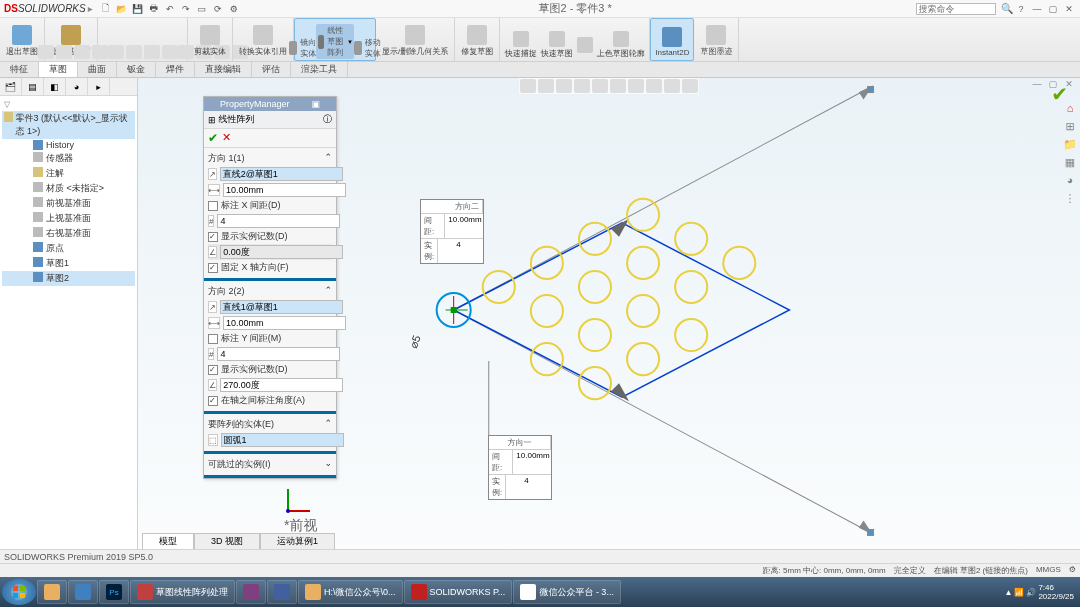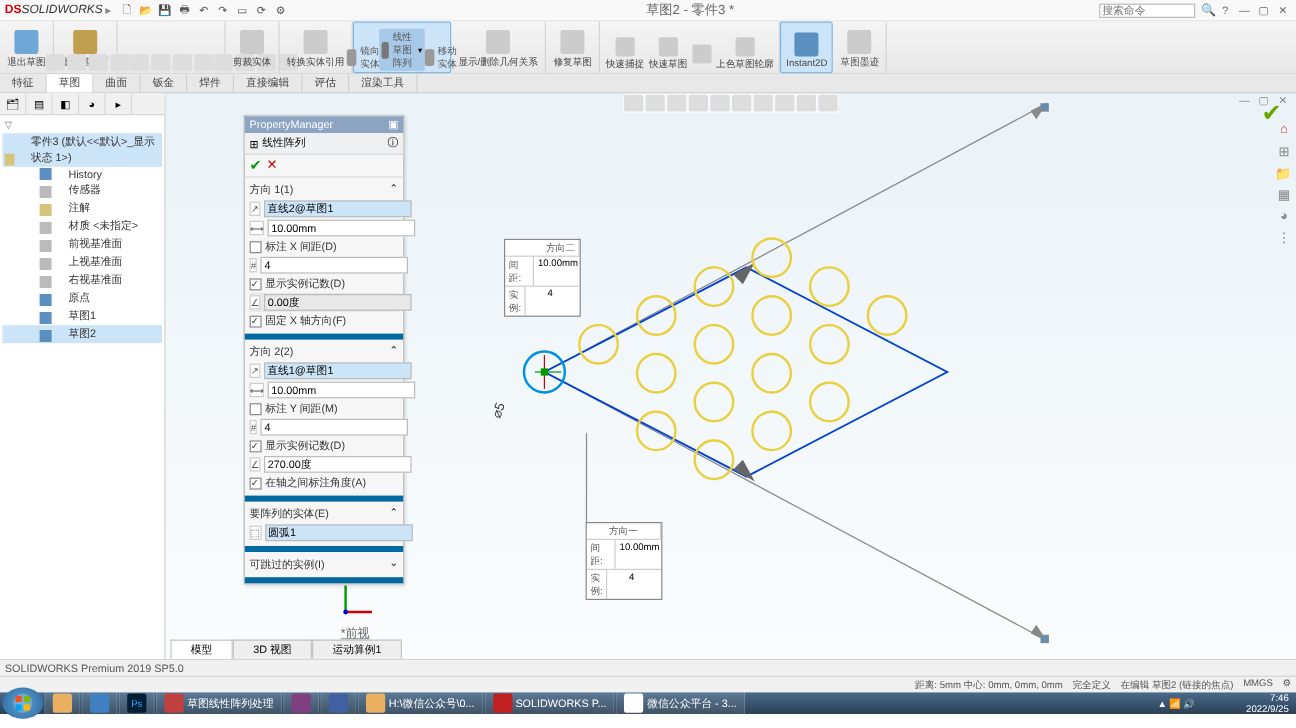--- a/index.html
+++ b/index.html
@@ -27,34 +27,34 @@
 .tabs { height: 16px; background: #e8e8e8; display: flex; border-bottom: 1px solid #c8c8c8; }
 .tab { padding: 1px 10px; font-size: 9px; color: #444; border-right: 1px solid #d0d0d0; cursor: pointer; }
 .tab.active { background: #fff; }
 
 .workspace { position: relative; height: calc(100% - 18px - 44px - 16px - 14px - 14px - 30px); background: linear-gradient(#eaf2f7,#fafcfd); }
 
 .feature-tree { position: absolute; left: 0; top: 0; width: 138px; height: 100%; background: #fff; border-right: 1px solid #d0d0d0; }
 .ft-tabs { height: 18px; display: flex; border-bottom: 1px solid #d8d8d8; background: #f0f0f0; }
 .ft-tab { width: 22px; display: flex; align-items: center; justify-content: center; border-right: 1px solid #d8d8d8; font-size: 9px; }
 .ft-body { padding: 2px; font-size: 9px; color: #333; }
-.ft-item { padding: 1px 2px 1px 31px; display: flex; align-items: flex-end; gap: 14px; }
+.ft-item { padding: 1px 2px 1px 31px; display: flex; align-items: flex-start; gap: 3px; }
 .ft-root { padding-left: 2px; background: #cce4f7; }
 .ft-ico { width: 10px; height: 10px; background: #d6c47a; display: inline-block; }
 .ft-ico.blue { background: #5a8fbf; }
 .ft-ico.gray { background: #bbb; }
 .ft-item.active { background: #cce4f7; }
 
 .prop-panel { position: absolute; left: 203px; top: 18px; width: 134px; background: #f6f6f6; border: 1px solid #b8b8b8; box-shadow: 1px 1px 3px rgba(0,0,0,0.15); }
-.pp-title { background: #8da4c2; color: #fff; font-size: 9px; padding: 2px 4px; display: flex; justify-content: space-between; align-items: center; }
+.pp-title { background: #8da4c2; color: #fff; font-size: 9px; padding: 2px 16px; display: flex; justify-content: space-between; align-items: center; }
 .pp-sub { background: #eef0f2; font-size: 9px; padding: 2px 4px; display: flex; align-items: center; gap: 3px; border-bottom: 1px solid #d8d8d8; }
 .pp-confirm { padding: 2px 4px; display: flex; gap: 4px; border-bottom: 1px solid #d8d8d8; }
 .pp-confirm .ok { color: #090; font-size: 12px; }
 .pp-confirm .no { color: #c00; font-size: 11px; }
-.pp-section { border-bottom: 5px solid #0369a1; padding: 3px 4px; }
+.pp-section { border-bottom: 3px solid #0369a1; padding: 3px 4px; }
 .pp-sec-title { font-size: 9px; color: #333; padding: 1px 0; display: flex; justify-content: space-between; }
 .pp-row { display: flex; align-items: center; gap: 3px; padding: 1px 0; }
 .pp-ico { width: 12px; height: 12px; display: inline-flex; align-items: center; justify-content: center; font-size: 8px; color: #555; border: 1px solid #ccc; background: #fff; }
 .pp-field { flex: 1; height: 14px; border: 1px solid #bbb; background: #fff; font-size: 9px; padding: 0 2px; }
 .pp-field.hi { background: #cce4f7; }
 .pp-check { width: 10px; height: 10px; border: 1px solid #888; background: #fff; display: inline-block; }
 .pp-check.on::after { content: "✓"; font-size: 8px; color: #333; display: block; line-height: 8px; }
 .pp-chk-label { font-size: 9px; color: #333; }
 .pp-dim { background: #e8e8e8; }
 
@@ -71,32 +71,32 @@
 .callout { position: absolute; background: #fff; border: 1px solid #888; font-size: 8px; }
 .callout-row { display: flex; border-bottom: 1px solid #ccc; }
 .callout-row:last-child { border-bottom: none; gap: 15px; }
 .callout-lbl { padding: 1px 3px; color: #555; border-right: 1px solid #ccc; }
 .callout-val { padding: 1px 3px; min-width: 32px; }
 
 .triad { position: absolute; left: 146px; bottom: 32px; }
 .bottom-tabs { position: absolute; left: 4px; bottom: 0; display: flex; background: #e8e8e8; }
 .btab { padding: 1px 16px; font-size: 9px; border: 1px solid #c4c4c4; border-bottom: none; background: #eee; }
 .btab.active { background: #fff; }
-.origin-label { position: absolute; left: 146px; bottom: 14px; font-size: 10px; color: #666; text-decoration: underline; }
+.origin-label { position: absolute; left: 146px; bottom: 14px; font-size: 14px; color: #666; }
 
 .statusbar { height: 14px; background: #f0f0f0; border-top: 1px solid #d4d4d4; font-size: 9px; color: #555; display: flex; align-items: center; padding: 0 4px; }
 .statusbar2 { height: 14px; background: #f0f0f0; border-top: 1px solid #d4d4d4; font-size: 8px; color: #555; display: flex; align-items: center; justify-content: space-between; padding: 0 4px; }
 .sb-right { display: flex; gap: 8px; }
 
-.taskbar { height: 18px; background: linear-gradient(#4a6a8a,#2a4055); display: flex; align-items: center; padding: 0 2px; gap: 1px; }
+.taskbar { height: 30px; background: linear-gradient(#4a6a8a,#2a4055); display: flex; align-items: center; padding: 0 2px; gap: 1px; }
 .start { width: 34px; height: 26px; background: radial-gradient(circle,#5fa3d0,#2a66a0); border-radius: 50%; display: flex; align-items: center; justify-content: center; }
 .task-btn { height: 24px; padding: 0 6px; background: rgba(255,255,255,0.1); border: 1px solid rgba(255,255,255,0.15); color: #fff; font-size: 9px; display: flex; align-items: center; gap: 3px; border-radius: 2px; }
 .task-ico { width: 16px; height: 16px; background: #888; border-radius: 2px; }
 .tray { margin-left: auto; display: flex; align-items: center; gap: 2px; color: #fff; font-size: 8px; padding-right: 4px; }
-.tray-time { text-align: right; line-height: 9px; margin-left: 40px; }
+.tray-time { text-align: left; line-height: 9px; }
 </style>
 </head>
 <body>
 
 <div class="titlebar">
   <span class="logo">DS </span>
   <span class="logo-suffix">SOLIDWORKS</span>
   <span style="color:#888;margin-left:2px">▸</span>
   <div class="titlebar-tools">
     <span>🗋</span>

